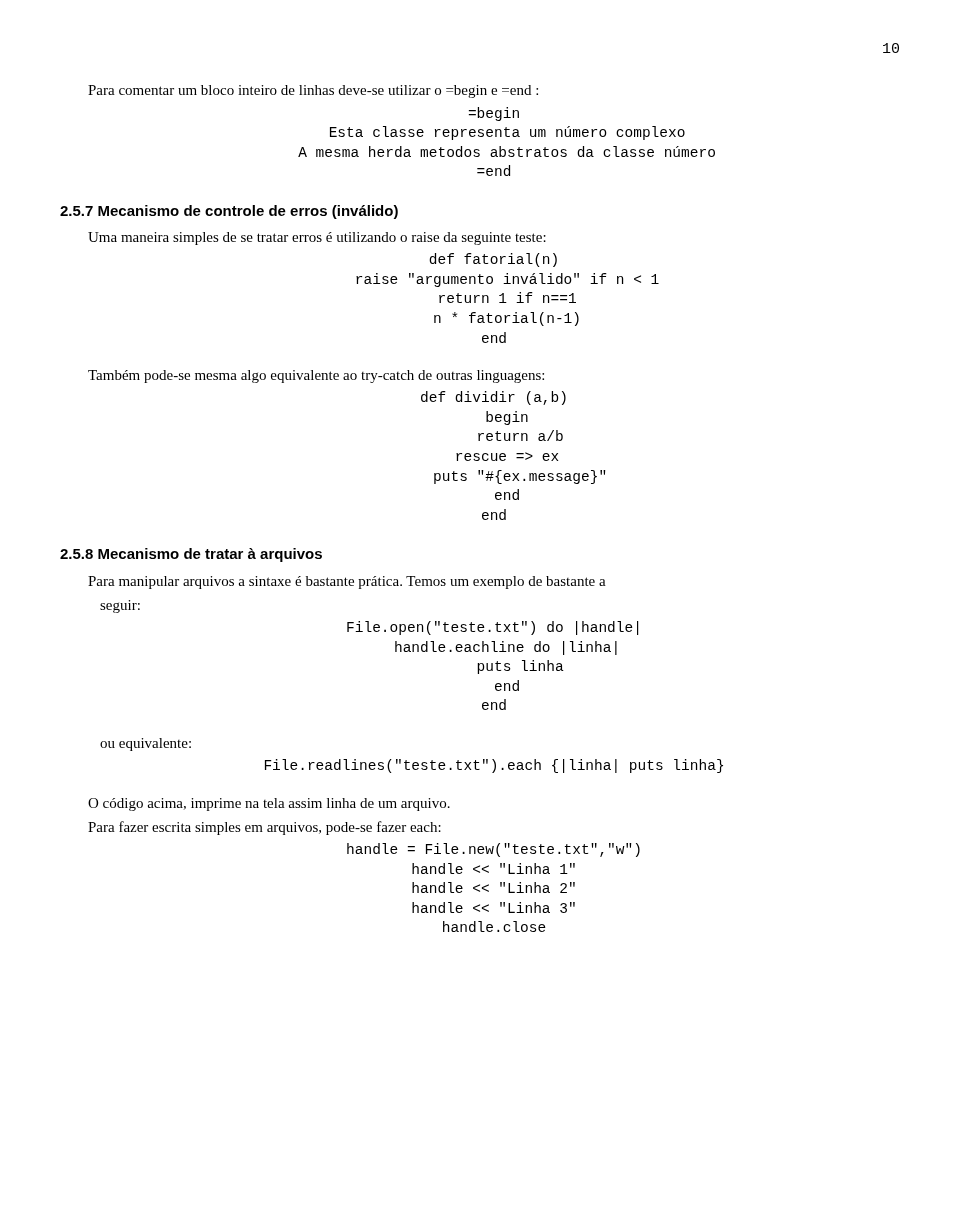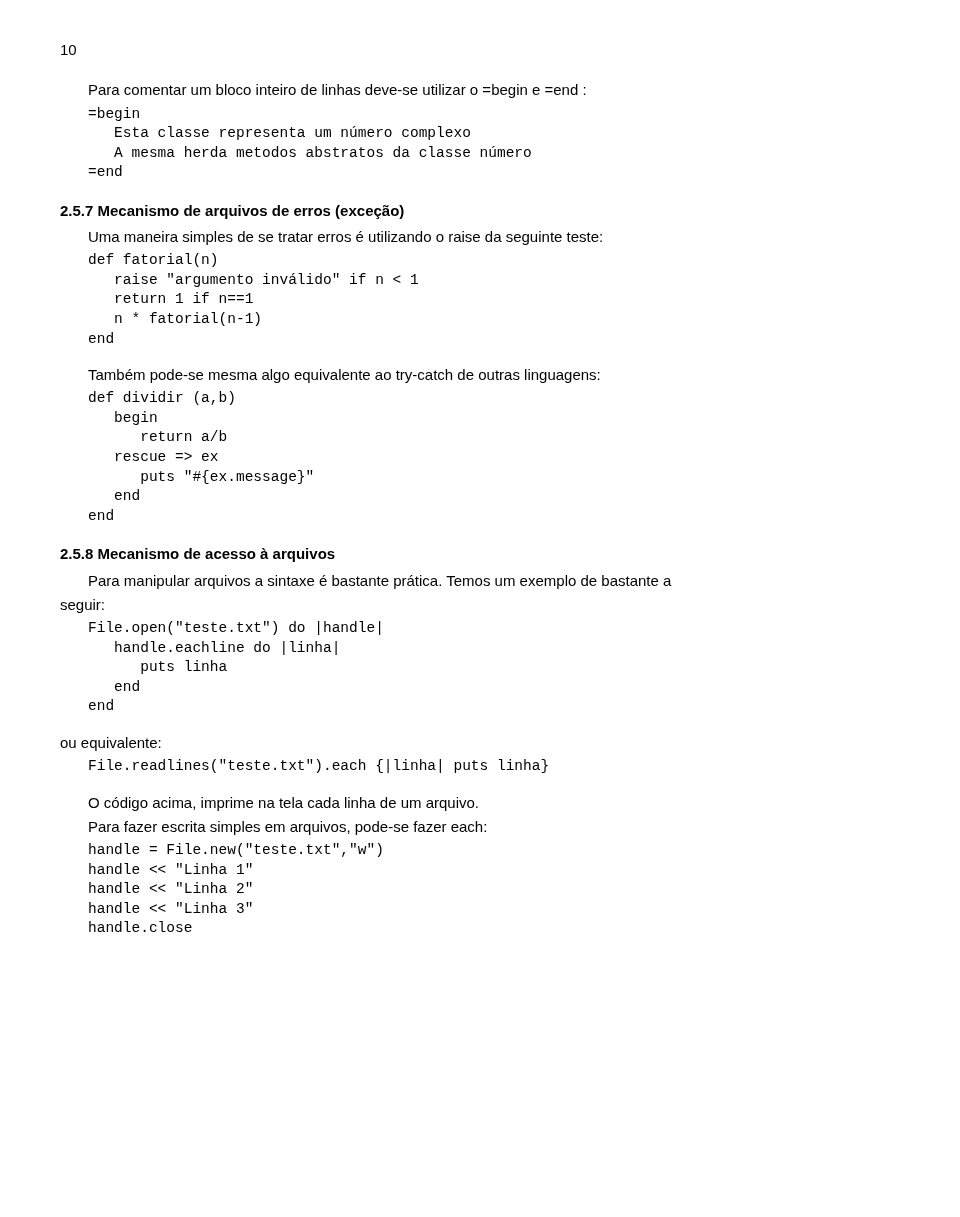--- a/index.html
+++ b/index.html
@@ -4,82 +4,87 @@
 <style>
   body {
     font-family: Arial, Helvetica, sans-serif;
     font-size: 15px;
     color: #000;
     margin: 0;
     padding: 40px 60px 60px 60px;
     line-height: 1.35;
   }
   .page-number {
+    text-align: right;
     font-size: 15px;
     margin-bottom: 20px;
+    font-family: Liberation Mono, monospace;
   }
   p.body {
     margin: 0 0 4px 0;
     text-indent: 28px;
+    font-family: Liberation Serif, serif;
   }
   p.body.noindent {
     text-indent: 0;
+    margin-left: 40px;
   }
   pre.code {
     font-family: "Courier New", Courier, monospace;
     font-size: 14.5px;
     white-space: pre;
     margin: 2px 0 16px 28px;
     line-height: 1.35;
+    text-align: center;
   }
   h3.section {
     font-size: 15px;
     font-weight: bold;
     margin: 18px 0 6px 0;
   }
 </style>
 </head>
 <body>
 
 <div class="page-number">10</div>
 
 <p class="body">Para comentar um bloco inteiro de linhas deve-se utilizar o =begin e =end :</p>
 <pre class="code">=begin
    Esta classe representa um número complexo
    A mesma herda metodos abstratos da classe número
 =end</pre>
 
-<h3 class="section">2.5.7 Mecanismo de arquivos de erros (exceção)</h3>
+<h3 class="section">2.5.7 Mecanismo de controle de erros (inválido)</h3>
 <p class="body">Uma maneira simples de se tratar erros é utilizando o raise da seguinte teste:</p>
 <pre class="code">def fatorial(n)
    raise "argumento inválido" if n &lt; 1
    return 1 if n==1
    n * fatorial(n-1)
 end</pre>
 
 <p class="body">Também pode-se mesma algo equivalente ao try-catch de outras linguagens:</p>
 <pre class="code">def dividir (a,b)
    begin
       return a/b
    rescue =&gt; ex
       puts "#{ex.message}"
    end
 end</pre>
 
-<h3 class="section">2.5.8 Mecanismo de acesso à arquivos</h3>
+<h3 class="section">2.5.8 Mecanismo de tratar à arquivos</h3>
 <p class="body">Para manipular arquivos a sintaxe é bastante prática. Temos um exemplo de bastante a</p>
 <p class="body noindent">seguir:</p>
 <pre class="code">File.open("teste.txt") do |handle|
    handle.eachline do |linha|
       puts linha
    end
 end</pre>
 
 <p class="body noindent">ou equivalente:</p>
 <pre class="code">File.readlines("teste.txt").each {|linha| puts linha}</pre>
 
-<p class="body">O código acima, imprime na tela cada linha de um arquivo.</p>
+<p class="body">O código acima, imprime na tela assim linha de um arquivo.</p>
 <p class="body">Para fazer escrita simples em arquivos, pode-se fazer each:</p>
 <pre class="code">handle = File.new("teste.txt","w")
 handle &lt;&lt; "Linha 1"
 handle &lt;&lt; "Linha 2"
 handle &lt;&lt; "Linha 3"
 handle.close</pre>
 
 </body></html>

